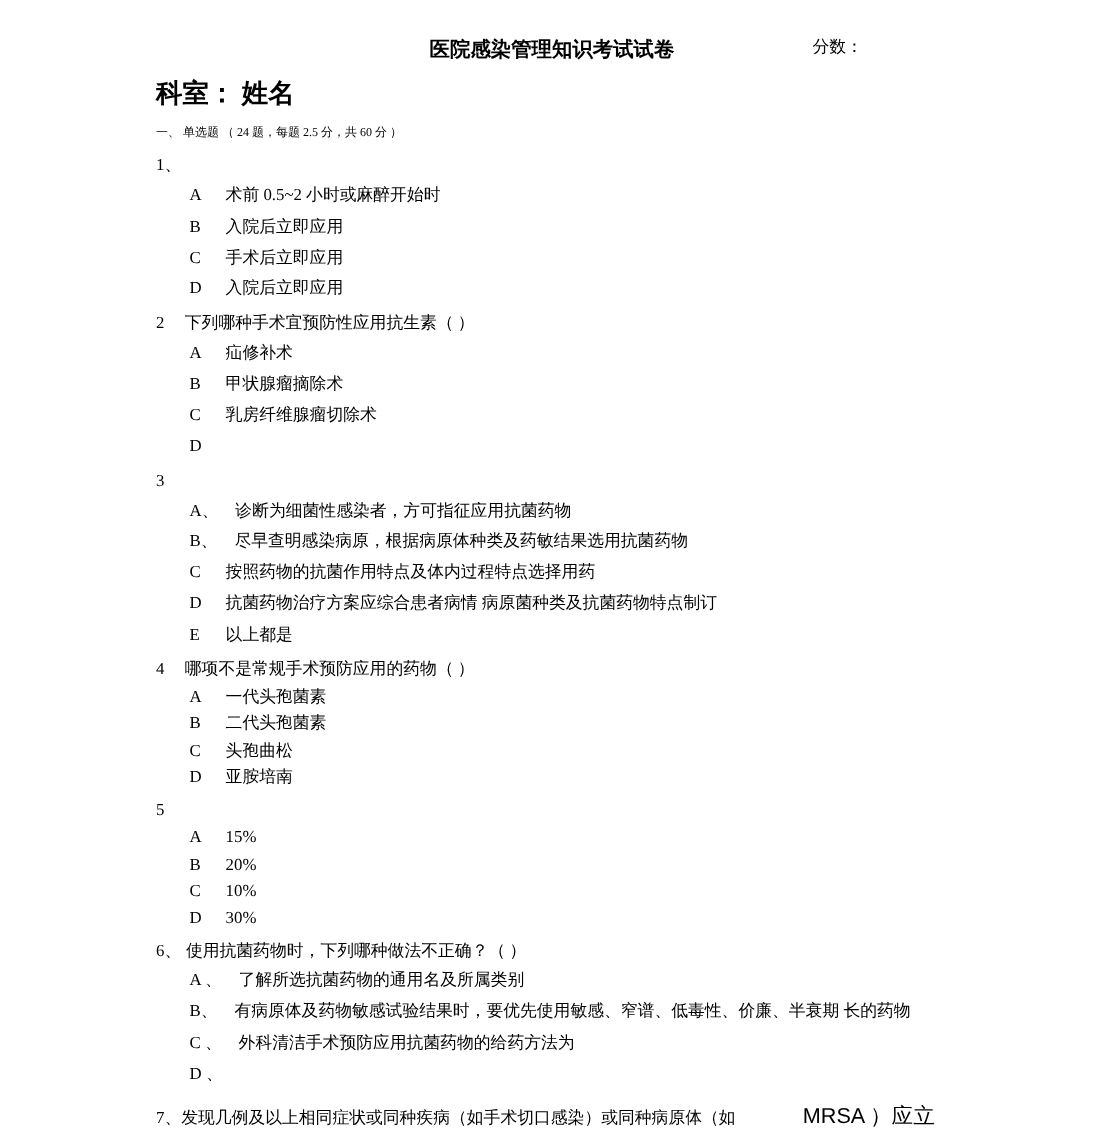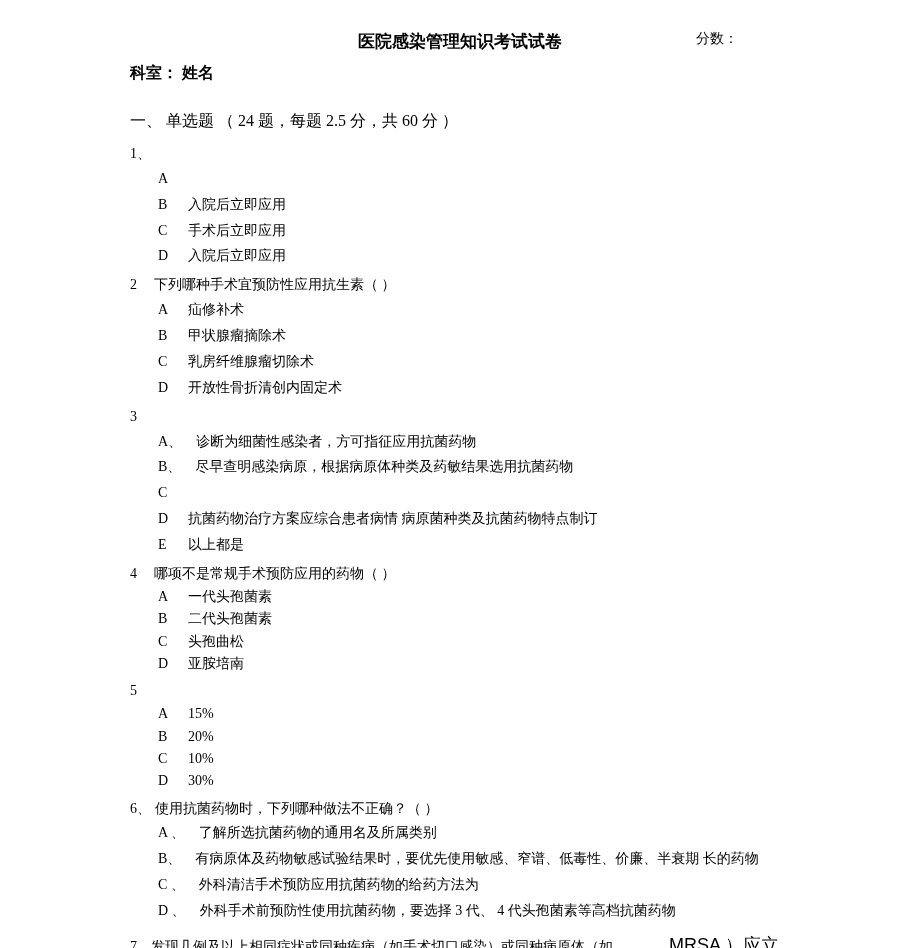--- a/index.html
+++ b/index.html
@@ -18,33 +18,33 @@
       position: relative;
       margin-bottom: 10px;
     }
     .title {
       font-weight: bold;
       font-size: 17px;
       text-align: center;
     }
     .score-label {
       position: absolute;
-      right: 182px;
+      right: 201px;
       font-size: 14px;
     }
     .dept-row {
-      font-size: 16px;
+      font-size: 22px;
       font-weight: bold;
       margin-left: 130px;
-      margin-bottom: 27px;
+      margin-bottom: 10px;
     }
     .section-header {
       margin-left: 130px;
       margin-bottom: 10px;
-      font-size: 16px;
+      font-size: 10px;
     }
     .question {
       margin-left: 130px;
       margin-right: 60px;
       margin-bottom: 4px;
       line-height: 1.7;
     }
     .q-stem {
       display: flex;
       align-items: baseline;
@@ -89,20 +89,21 @@
 
 <div class="section-header">一、 单选题 （ 24 题，每题 2.5 分，共 60 分 ）</div>
 
 <div class="question">
   <div class="q-stem">
     <span class="q-num">1、</span>
   </div>
   <div class="options">
     <div class="opt">
         <span class="opt-label">A</span>
+        <span>术前 0.5~2 小时或麻醉开始时</span>
       </div>
     <div class="opt">
         <span class="opt-label">B</span>
         <span>入院后立即应用</span>
       </div>
     <div class="opt">
         <span class="opt-label">C</span>
         <span>手术后立即应用</span>
       </div>
     <div class="opt">
@@ -125,40 +126,40 @@
     <div class="opt">
         <span class="opt-label">B</span>
         <span>甲状腺瘤摘除术</span>
       </div>
     <div class="opt">
         <span class="opt-label">C</span>
         <span>乳房纤维腺瘤切除术</span>
       </div>
     <div class="opt">
         <span class="opt-label">D</span>
-        <span>开放性骨折清创内固定术</span>
       </div>
   </div>
 </div>
 
 <div class="question">
   <div class="q-stem">
     <span class="q-num">3</span>
   </div>
   <div class="options">
     <div class="opt">
         <span class="opt-label">A、</span>
         <span>诊断为细菌性感染者，方可指征应用抗菌药物</span>
       </div>
     <div class="opt">
         <span class="opt-label">B、</span>
         <span>尽早查明感染病原，根据病原体种类及药敏结果选用抗菌药物</span>
       </div>
     <div class="opt">
         <span class="opt-label">C</span>
+        <span>按照药物的抗菌作用特点及体内过程特点选择用药</span>
       </div>
     <div class="opt">
         <span class="opt-label">D</span>
         <span>抗菌药物治疗方案应综合患者病情    病原菌种类及抗菌药物特点制订</span>
       </div>
     <div class="opt">
         <span class="opt-label">E</span>
         <span>以上都是</span>
       </div>
   </div>
@@ -226,21 +227,20 @@
     <div class="opt">
         <span class="opt-label">B、</span>
         <span>有病原体及药物敏感试验结果时，要优先使用敏感、窄谱、低毒性、价廉、半衰期 长的药物</span>
       </div>
     <div class="opt">
         <span class="opt-label">C 、</span>
         <span>外科清洁手术预防应用抗菌药物的给药方法为</span>
       </div>
     <div class="opt">
         <span class="opt-label">D 、</span>
-        <span>外科手术前预防性使用抗菌药物，要选择       3 代、 4 代头孢菌素等高档抗菌药物</span>
       </div>
   </div>
 </div>
 
 <div class="q7-stem">
   <span class="line1">
     <span>7、</span><span>发现几例及以上相同症状或同种疾病（如手术切口感染）或同种病原体（如</span>&nbsp;&nbsp;&nbsp;&nbsp;&nbsp;&nbsp;&nbsp;&nbsp;&nbsp;&nbsp;&nbsp;&nbsp;&nbsp;&nbsp;&nbsp;&nbsp;<span class="mrsa">MRSA ）应立</span>
   </span>
   <span class="line2">即向科主任及医院感染管理科汇报（   ）</span>
 

